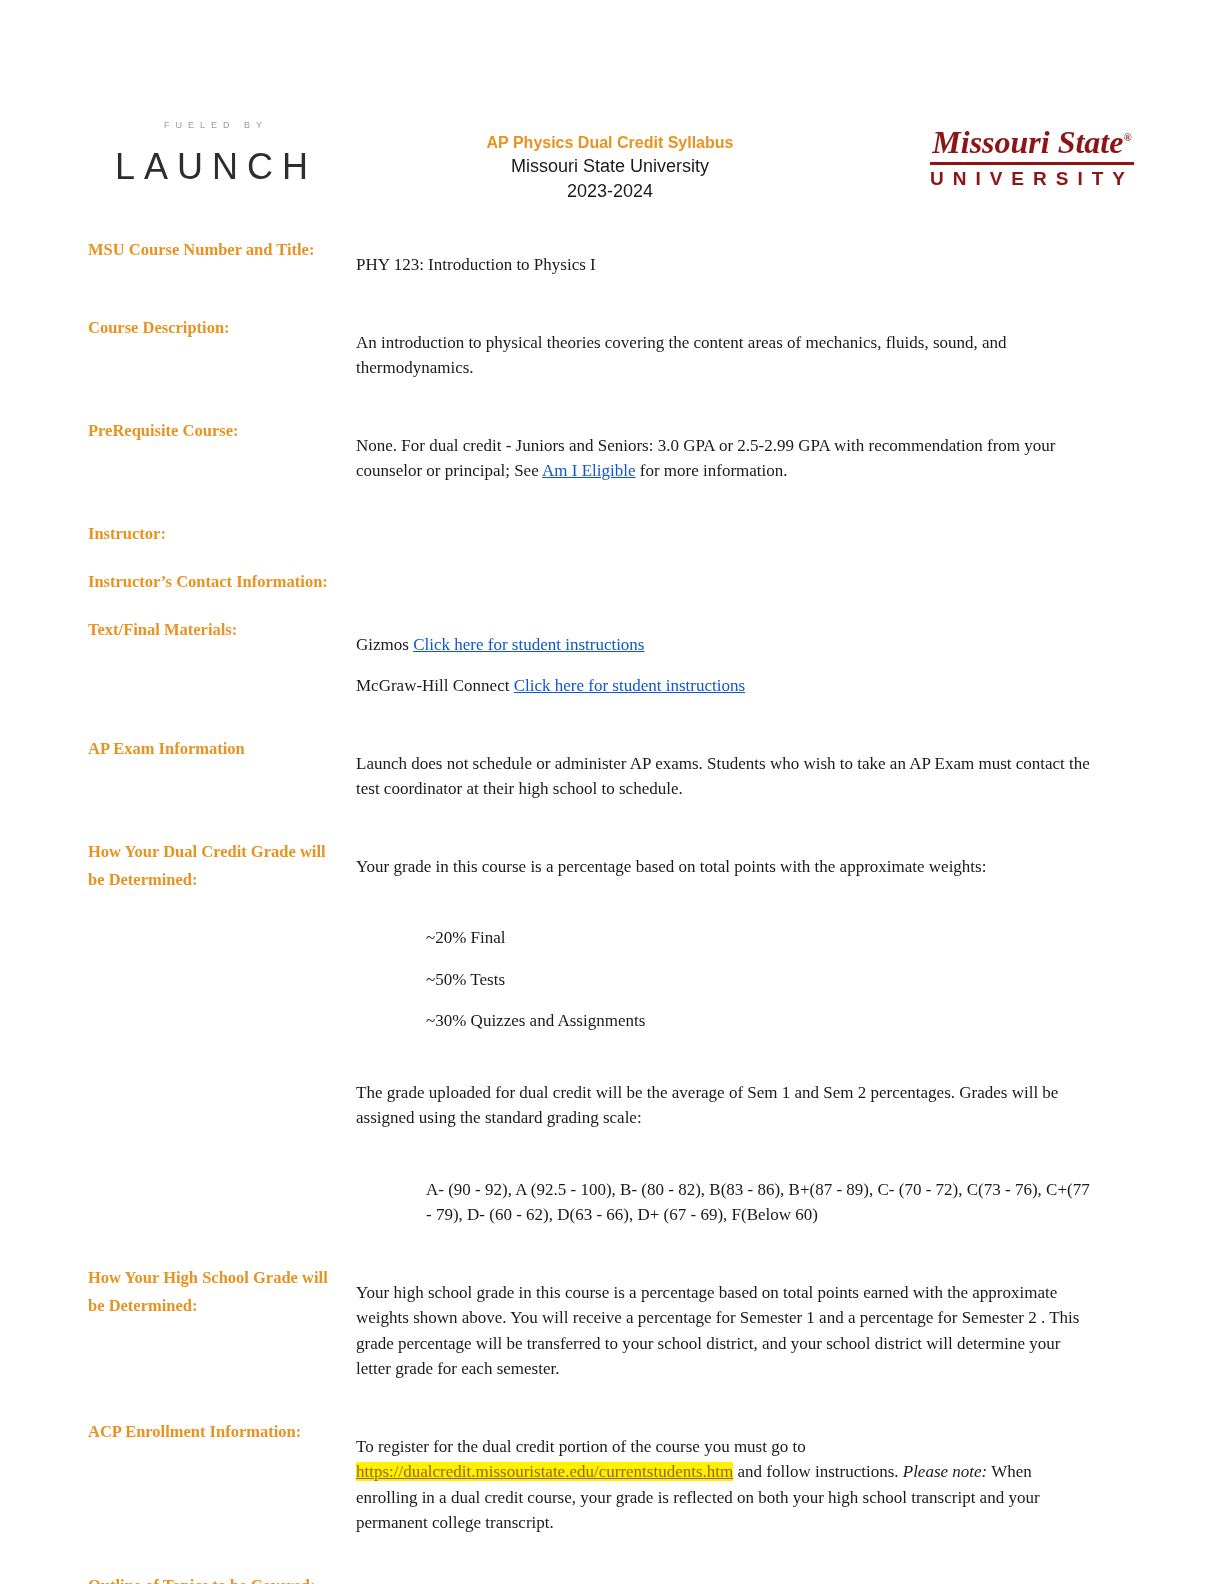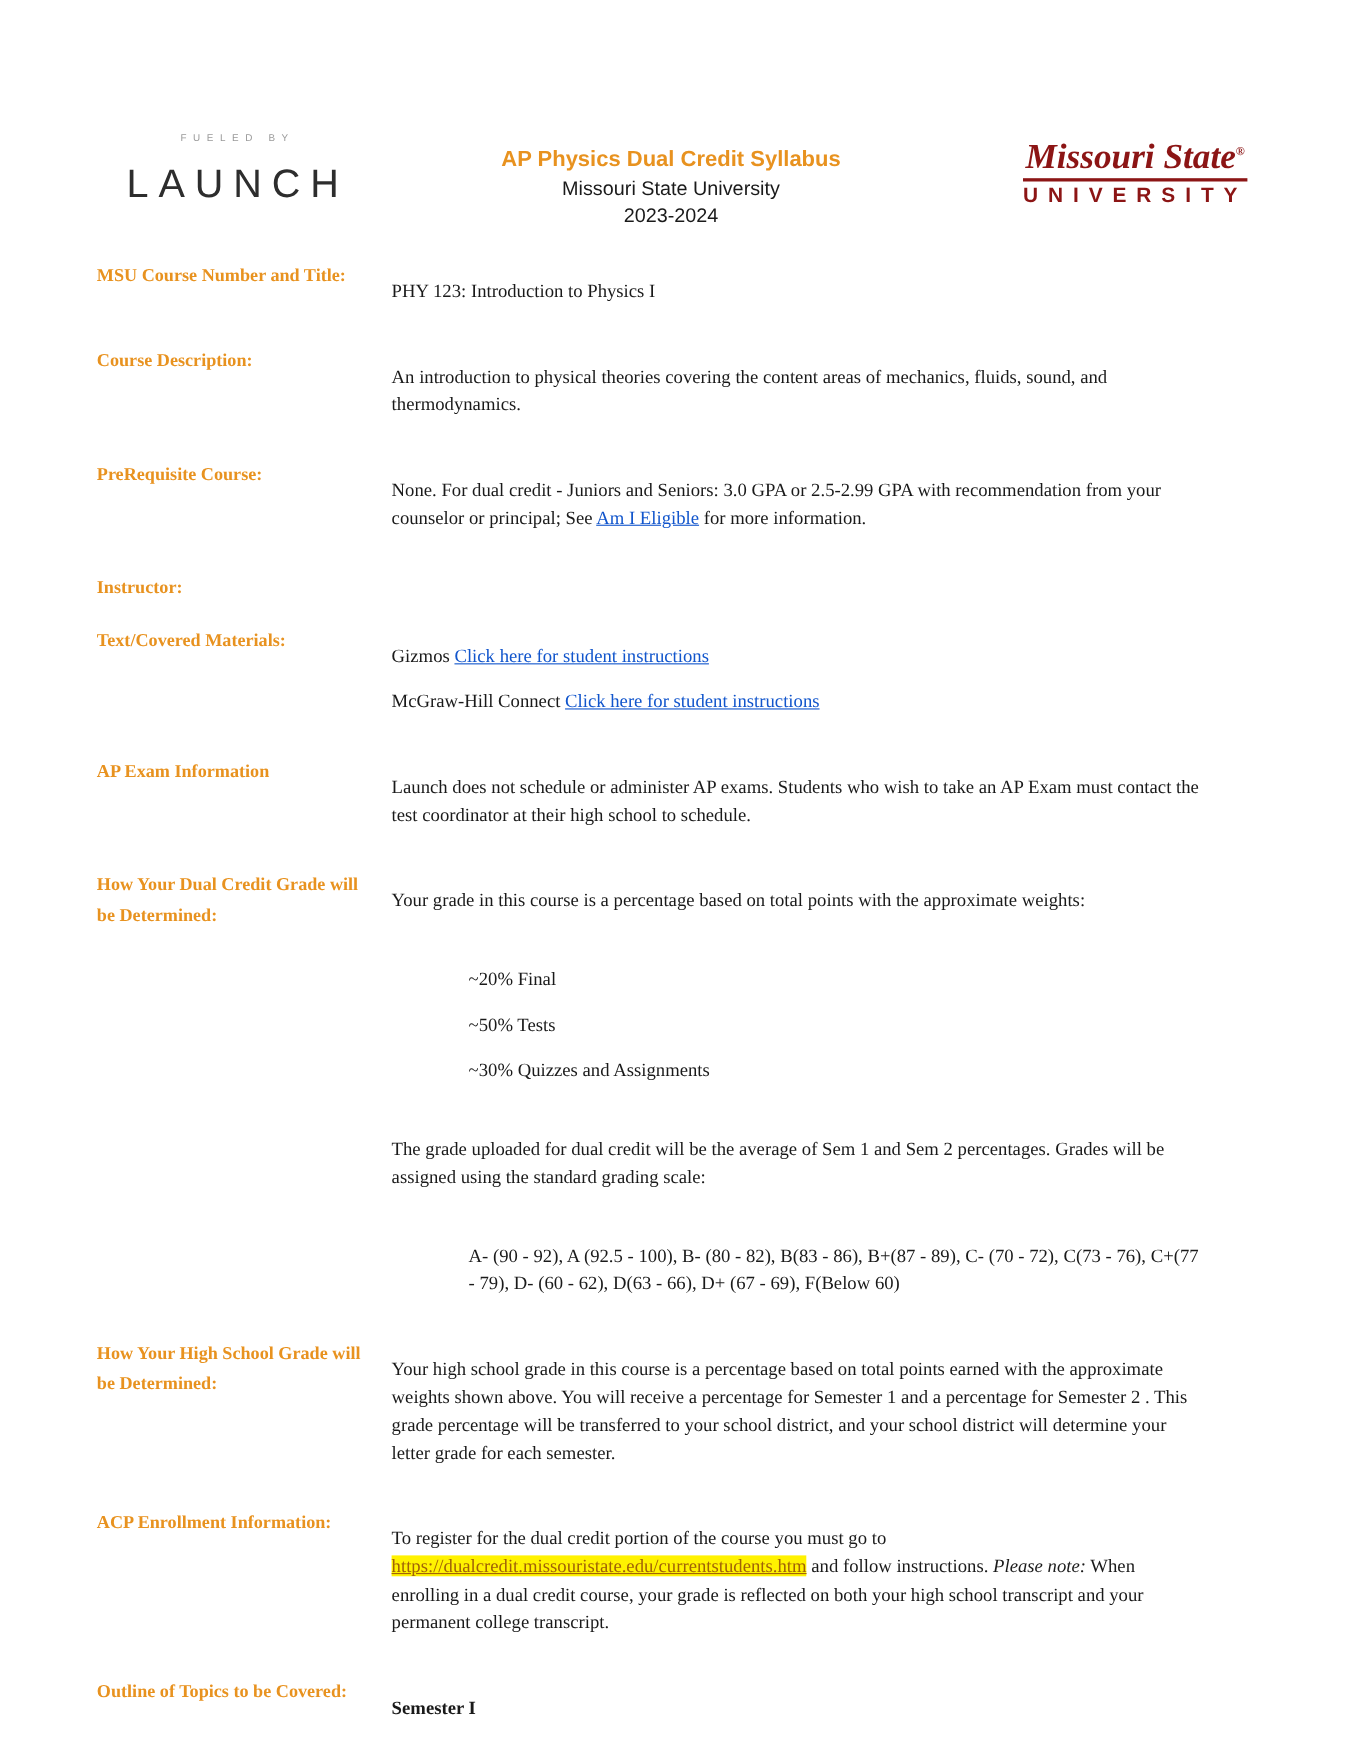--- a/index.html
+++ b/index.html
@@ -52,21 +52,21 @@
   .title-block {
     position: absolute;
     left: 360px;
     top: 22px;
     width: 500px;
     text-align: center;
   }
   .doc-title {
     color: #e8921f;
     font-weight: bold;
-    font-size: 20px;
+    font-size: 16px;
     line-height: 1.35;
   }
   .doc-sub {
     color: #1a1a1a;
     font-size: 18px;
     line-height: 1.4;
   }
   .msu-logo {
     position: absolute;
     right: 90px;
@@ -195,23 +195,29 @@
       </div>
     </div>
 
     <div class="row">
       <div class="row-label">Instructor:</div>
       <div class="row-content">
         <p></p>
       </div>
     </div>
 
-
-    <div class="row">
-      <div class="row-label">Text/Covered Materials:</div>
+    <div class="row">
+      <div class="row-label">Instructor’s Contact Information:</div>
+      <div class="row-content">
+        <p></p>
+      </div>
+    </div>
+
+    <div class="row">
+      <div class="row-label">Text/Final Materials:</div>
       <div class="row-content">
         <p><span>Gizmos </span><a class="link" href="#">Click here for student instructions</a></p>
         <p><span>McGraw-Hill Connect </span><a class="link" href="#">Click here for student instructions</a></p>
       </div>
     </div>
 
     <div class="row">
       <div class="row-label">AP Exam Information</div>
       <div class="row-content">
         <p>Launch does not schedule or administer AP exams. Students who wish to take an AP Exam must contact the test coordinator at their high school to schedule.</p>

